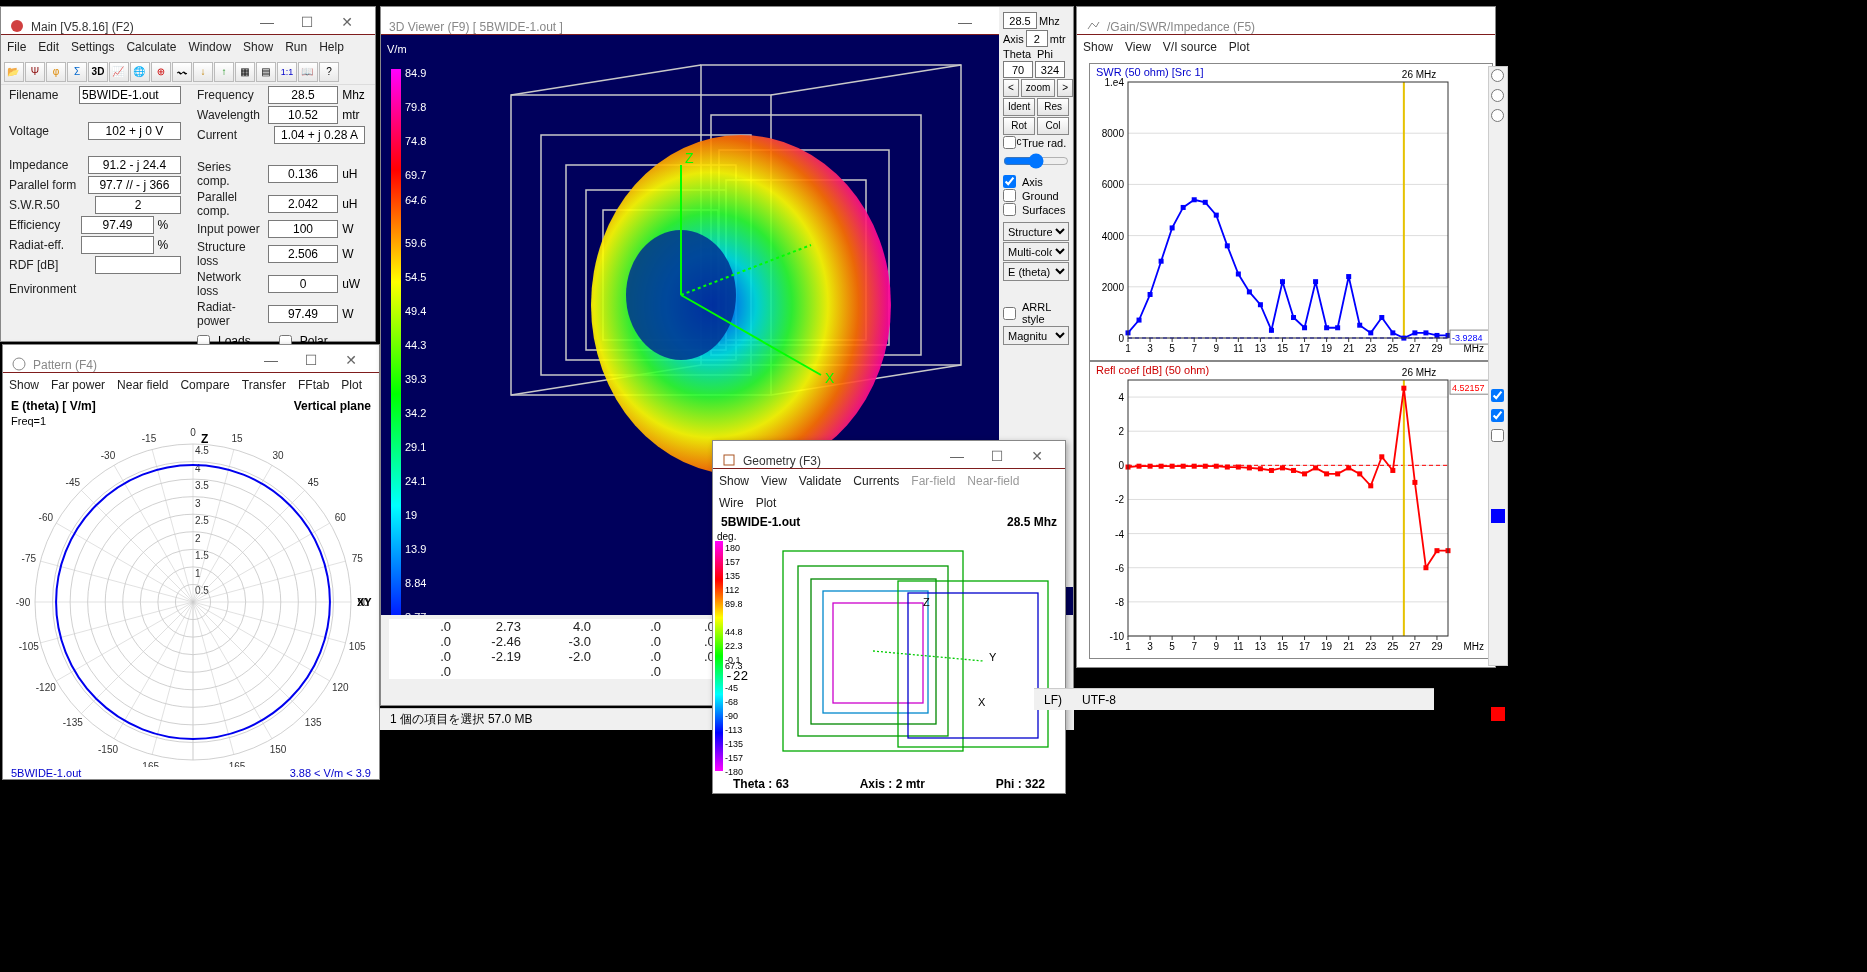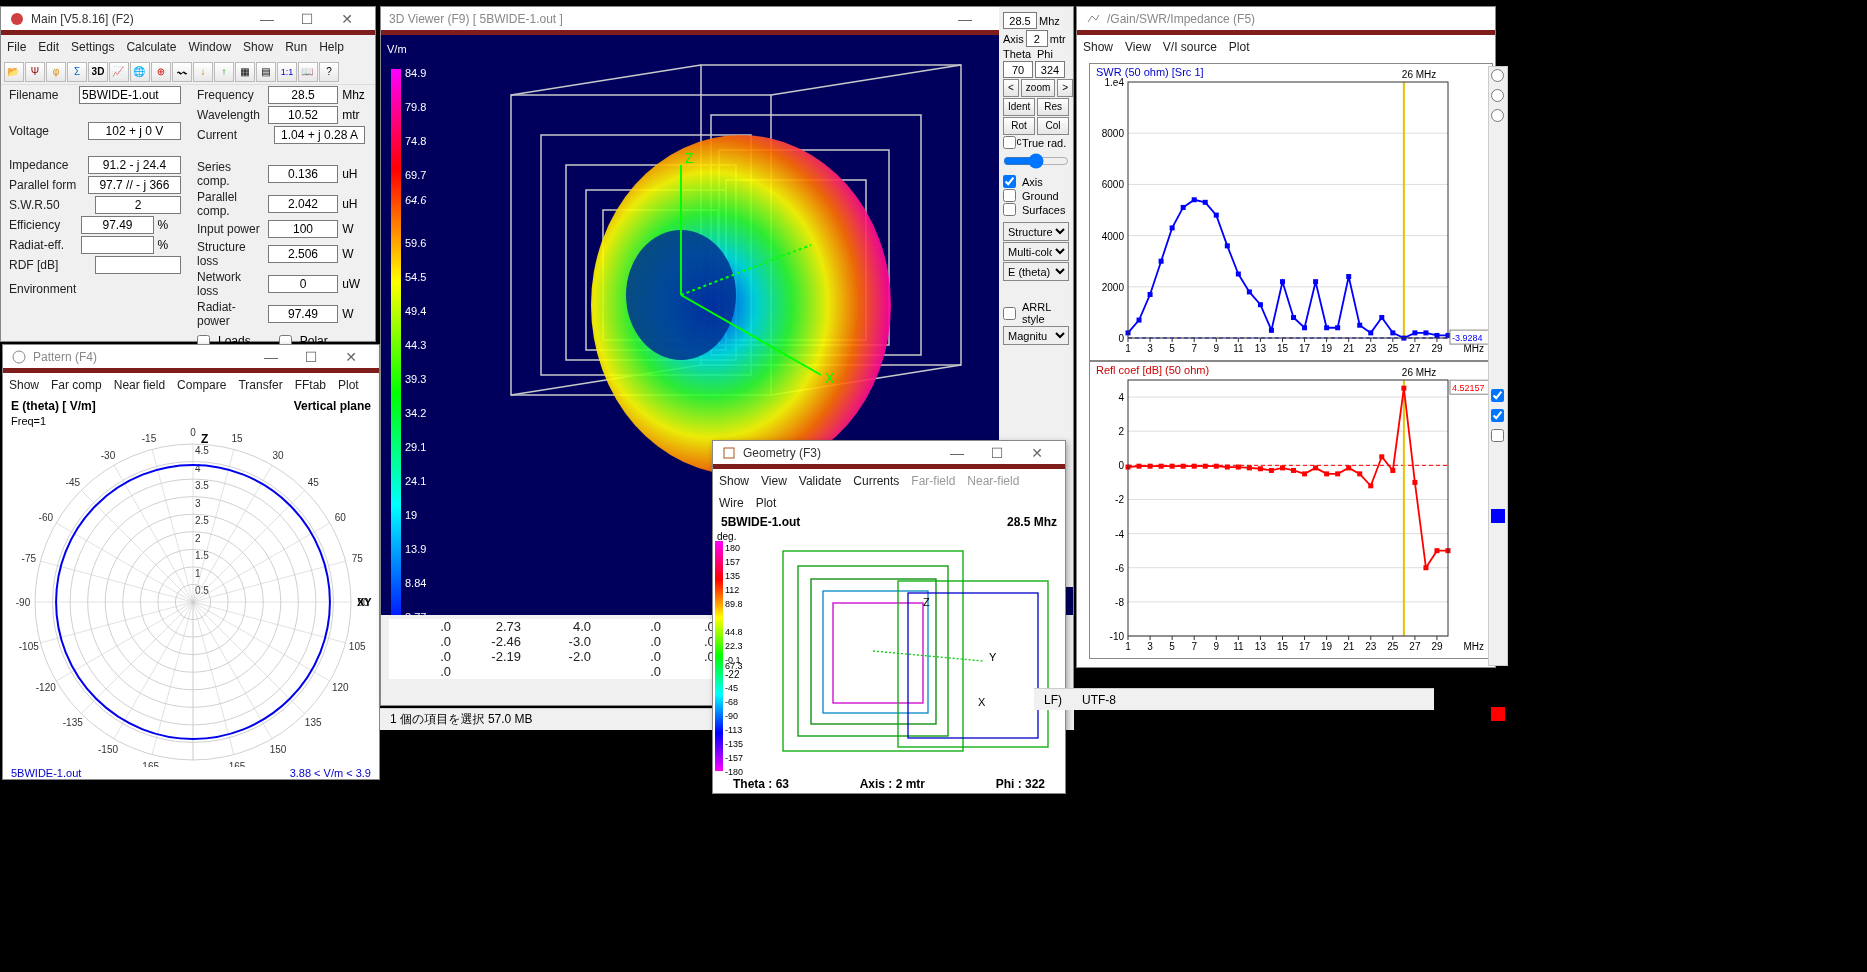--- a/index.html
+++ b/index.html
@@ -1,18 +1,18 @@
 <!DOCTYPE html>
 <html><head>
 <meta charset="utf-8">
 <style>
 * { box-sizing: border-box; margin: 0; padding: 0; font-family: "Segoe UI", Tahoma, sans-serif; }
 body { background: #000; width: 1867px; height: 972px; position: relative; overflow: hidden; font-size: 12px; }
 .window { position: absolute; background: #f0f0f0; border: 1px solid #888; box-shadow: 2px 2px 6px rgba(0,0,0,.3); }
-.titlebar { height: 28px; background: #fff; border-bottom: 5px solid #7f1d1d; display: flex; align-items: center; padding: 0 8px; font-size: 12px; color: #333; }
+.titlebar { height: 28px; background: #fff; border-bottom: 1px solid #7f1d1d; display: flex; align-items: flex-end; padding: 0 8px; font-size: 12px; color: #333; }
 .titlebar.inactive { color: #888; }
 .titlebar .icon { width: 16px; height: 16px; margin-right: 6px; display: inline-flex; align-items: center; justify-content: center; }
 .titlebar .title { flex: 1; }
 .winbtns { display: flex; gap: 0; margin-left: auto; }
 .winbtn { width: 40px; height: 24px; display: flex; align-items: center; justify-content: center; color: #666; cursor: pointer; font-size: 14px;}
 .menubar { height: 24px; background: #f0f0f0; display: flex; align-items: center; padding: 0 6px; gap: 12px; font-size: 12px; color: #222; }
 .menubar span { cursor: pointer; }
 .menubar span.disabled { color: #999; }
 .toolbar { height: 26px; background: #f0f0f0; display:flex; align-items:center; padding:0 3px; gap:1px; border-bottom:1px solid #ddd;}
 .tbtn { width:20px; height:20px; border:1px solid #bbb; background:linear-gradient(#fff,#e8e8e8); display:flex;align-items:center;justify-content:center; font-size:10px; cursor:pointer;}
@@ -194,21 +194,21 @@
       </span>
     <span class="title">Pattern  (F4)</span>
     <div class="winbtns">
       <div class="winbtn">—</div>
       <div class="winbtn">☐</div>
       <div class="winbtn close">✕</div>
     </div>
   </div>
   <div class="menubar" style="background:#fff">
     <span>Show</span>
-    <span>Far comp</span>
+    <span>Far power</span>
     <span>Near field</span>
     <span>Compare</span>
     <span>Transfer</span>
     <span>FFtab</span>
     <span>Plot</span>
   </div>
   <div style="display:flex;justify-content:space-between;padding:2px 8px;font-weight:bold;font-size:12px">
     <span>E (theta) [ V/m]</span>
     <span>Vertical plane</span>
   </div>
@@ -509,21 +509,21 @@
     <div id="geo-ticks">
         <div style="position: absolute; left: 12px; font-size: 9px; top: 12px;">180</div>
         <div style="position: absolute; left: 12px; font-size: 9px; top: 26px;">157</div>
         <div style="position: absolute; left: 12px; font-size: 9px; top: 40px;">135</div>
         <div style="position: absolute; left: 12px; font-size: 9px; top: 54px;">112</div>
         <div style="position: absolute; left: 12px; font-size: 9px; top: 68px;">89.8</div>
         <div style="position: absolute; left: 12px; font-size: 9px; top: 82px; margin-top: 48px;">67.3</div>
         <div style="position: absolute; left: 12px; font-size: 9px; top: 96px;">44.8</div>
         <div style="position: absolute; left: 12px; font-size: 9px; top: 110px;">22.3</div>
         <div style="position: absolute; left: 12px; font-size: 9px; top: 124px;">-0.1</div>
-        <div style="position: absolute; left: 12px; font-size: 10px; top: 138px;">-22</div>
+        <div style="position: absolute; left: 12px; font-size: 13px; top: 138px; font-family: Liberation Mono, monospace;">-22</div>
         <div style="position: absolute; left: 12px; font-size: 9px; top: 152px;">-45</div>
         <div style="position: absolute; left: 12px; font-size: 9px; top: 166px;">-68</div>
         <div style="position: absolute; left: 12px; font-size: 9px; top: 180px;">-90</div>
         <div style="position: absolute; left: 12px; font-size: 9px; top: 194px;">-113</div>
         <div style="position: absolute; left: 12px; font-size: 9px; top: 208px;">-135</div>
         <div style="position: absolute; left: 12px; font-size: 9px; top: 222px;">-157</div>
         <div style="position: absolute; left: 12px; font-size: 9px; top: 236px;">-180</div>
       </div>
     <svg width="310" height="244" style="position:absolute;left:40px;top:0">
       <g stroke-width="1.3" fill="none">

